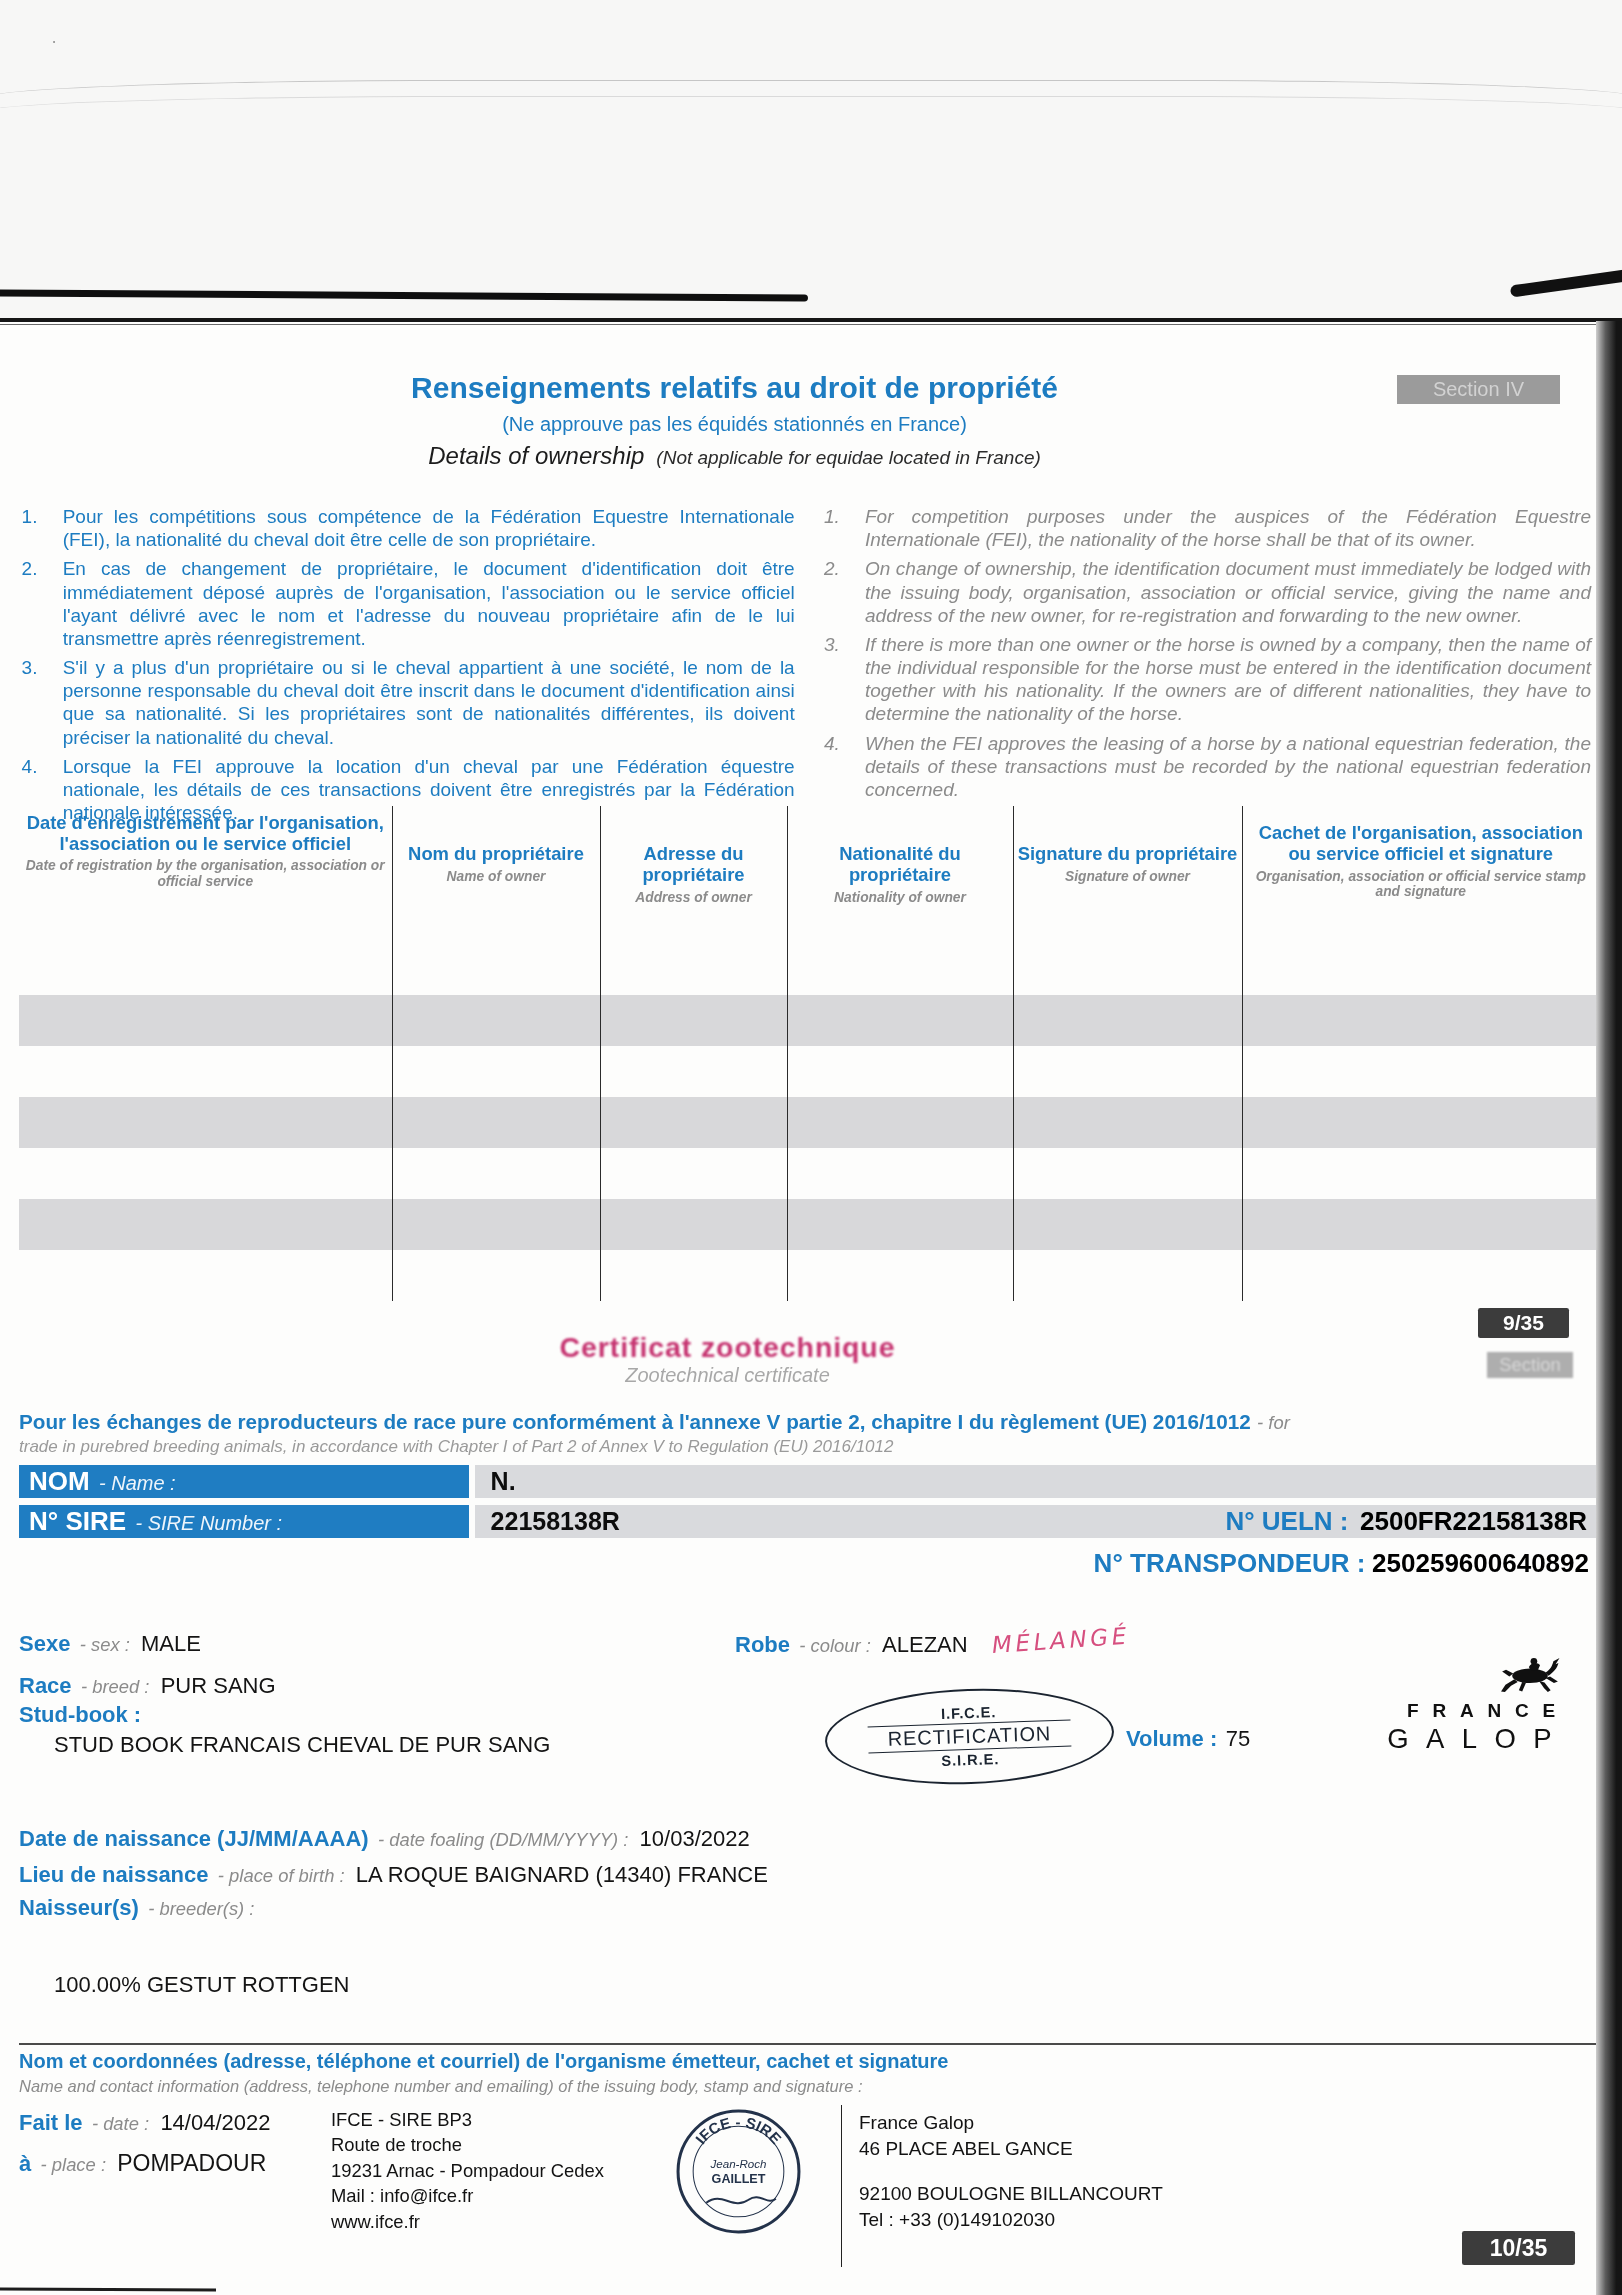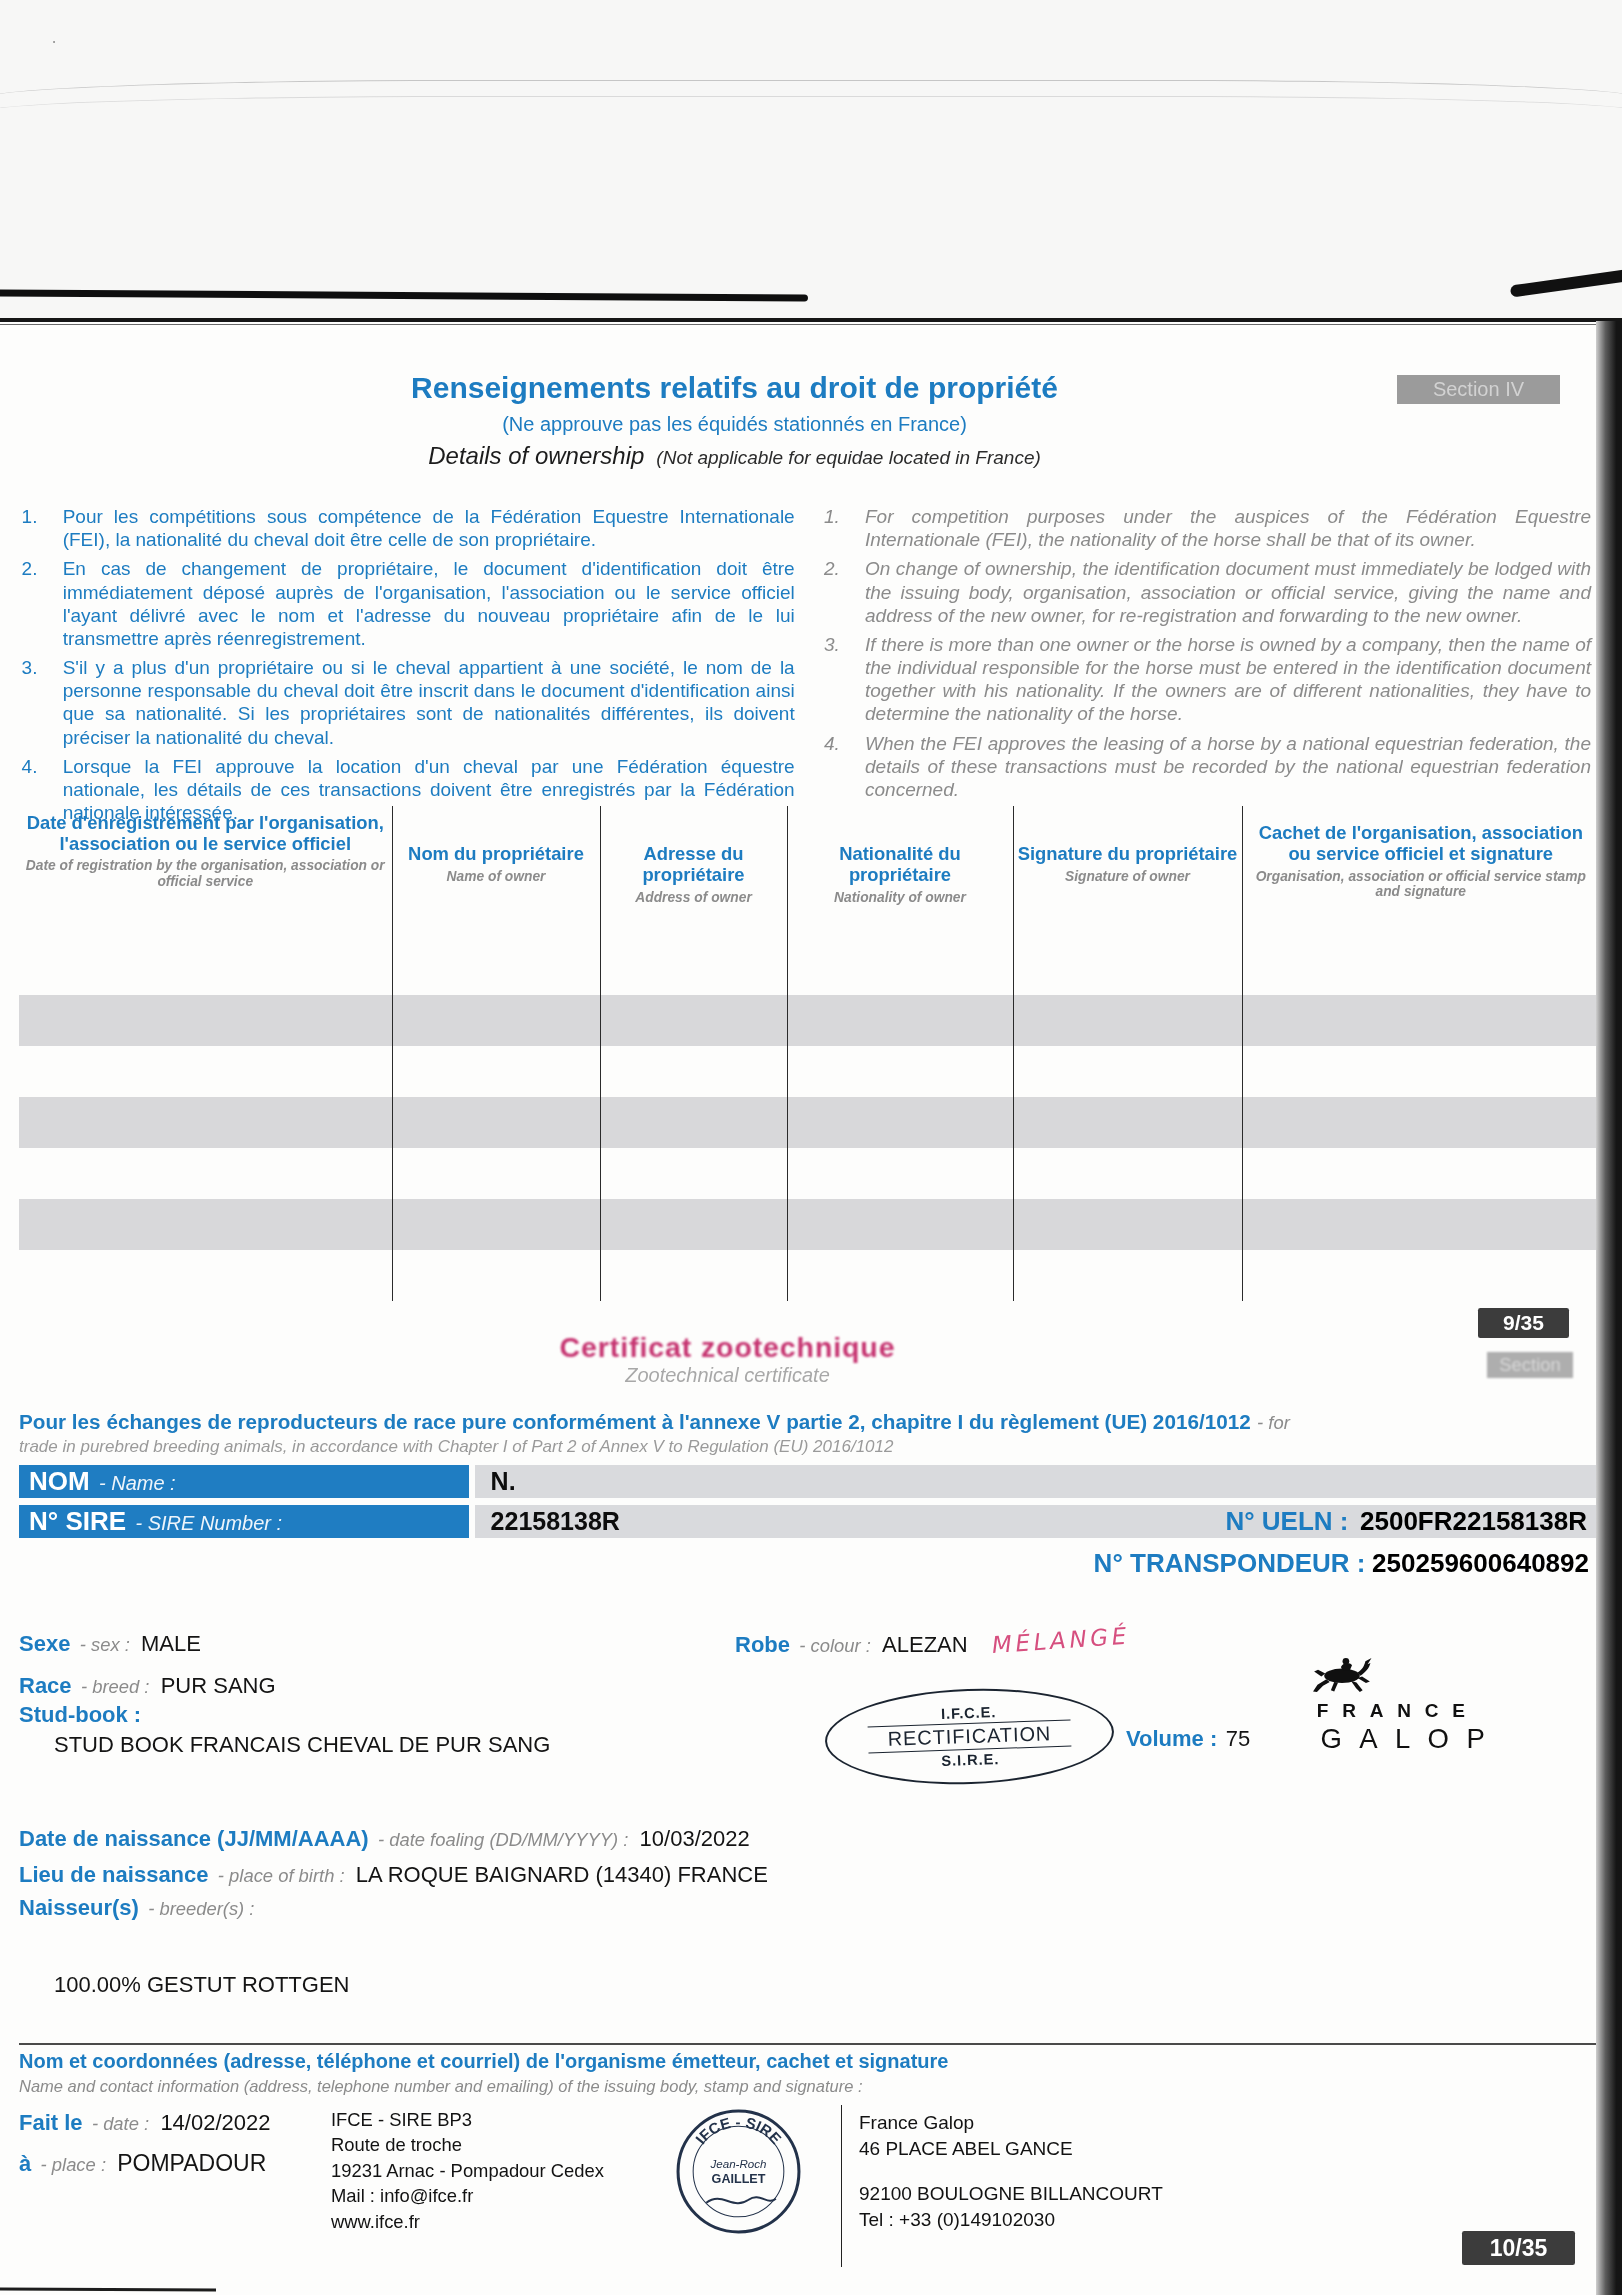--- a/index.html
+++ b/index.html
@@ -120,21 +120,21 @@
                 border:2.3px solid #1b2430; border-radius:50%; transform:rotate(-2deg);
                 display:flex; flex-direction:column; align-items:center; justify-content:center;
                 color:#1b2430; background:rgba(255,255,255,.0); }
   .so-l1 { font-size:14.7px; font-weight:bold; letter-spacing:0.9px; }
   .so-l2 { font-size:20px; border-top:1.4px solid #1b2430; border-bottom:1.4px solid #1b2430;
            padding:1.4px 20px; margin:1.8px 0; letter-spacing:0.9px; }
   .so-l3 { font-size:14.7px; font-weight:bold; letter-spacing:0.9px; }
   .pos-volume { top:1726px; left:1126px;text-align:center; }
   .pos-volume .fl-val { margin-left:6.4px; }
 
-  .fg-logo { position:absolute; top:1650px; left:1303px; width:230px; text-align:left; color:#101010; }
+  .fg-logo { position:absolute; top:1650px; left:1339px; width:230px; text-align:right; color:#101010; }
   .fg-line1 { font-size:19px; letter-spacing:13.8px; text-indent:13.8px; font-weight:600; margin-top:2.8px; }
   .fg-line2 { font-size:27.5px; letter-spacing:17.4px; text-indent:17.4px; font-weight:500; margin-top:0.9px; }
 
   .f-divider { position:absolute; top:2043px; left:19px; width:1579px; height:1.8px; background:#4a4a4a; }
   .f-head { position:absolute; top:2050px; left:19px; color:var(--blue); font-size:20px; font-weight:bold; }
   .f-head-en { position:absolute; top:2077px; left:19px; color:var(--grayit); font-size:16.5px; font-style:italic; }
   .pos-fait { top:2110px; left:19px; }
   .pos-a { top:2150px; left:19px; }
   .pos-a .fl-val { font-size:23px; }
   .issuer { position:absolute; top:2107px; left:331px; font-size:18.4px; line-height:1.38; color:#121212; }
@@ -389,21 +389,21 @@
     </div>
     <div class="fline pos-naisseur-val">100.00% GESTUT ROTTGEN</div>
 
     <div class="f-divider"></div>
     <div class="f-head">Nom et coordonnées (adresse, téléphone et courriel) de l'organisme émetteur, cachet et signature</div>
     <div class="f-head-en">Name and contact information (address, telephone number and emailing) of the issuing body, stamp and signature :</div>
 
     <div class="fline pos-fait">
       <span class="fl-blue">Fait le</span>
       <span class="fl-en">- date :</span>
-      <span class="fl-val">14/02/2022</span>
+      <span class="fl-val">14/04/2022</span>
     </div>
     <div class="fline pos-a">
       <span class="fl-blue">à</span>
       <span class="fl-en">- place :</span>
       <span class="fl-val">POMPADOUR</span>
     </div>
 
     <div class="issuer">
       <div>IFCE - SIRE BP3</div>
       <div>Route de troche</div>

